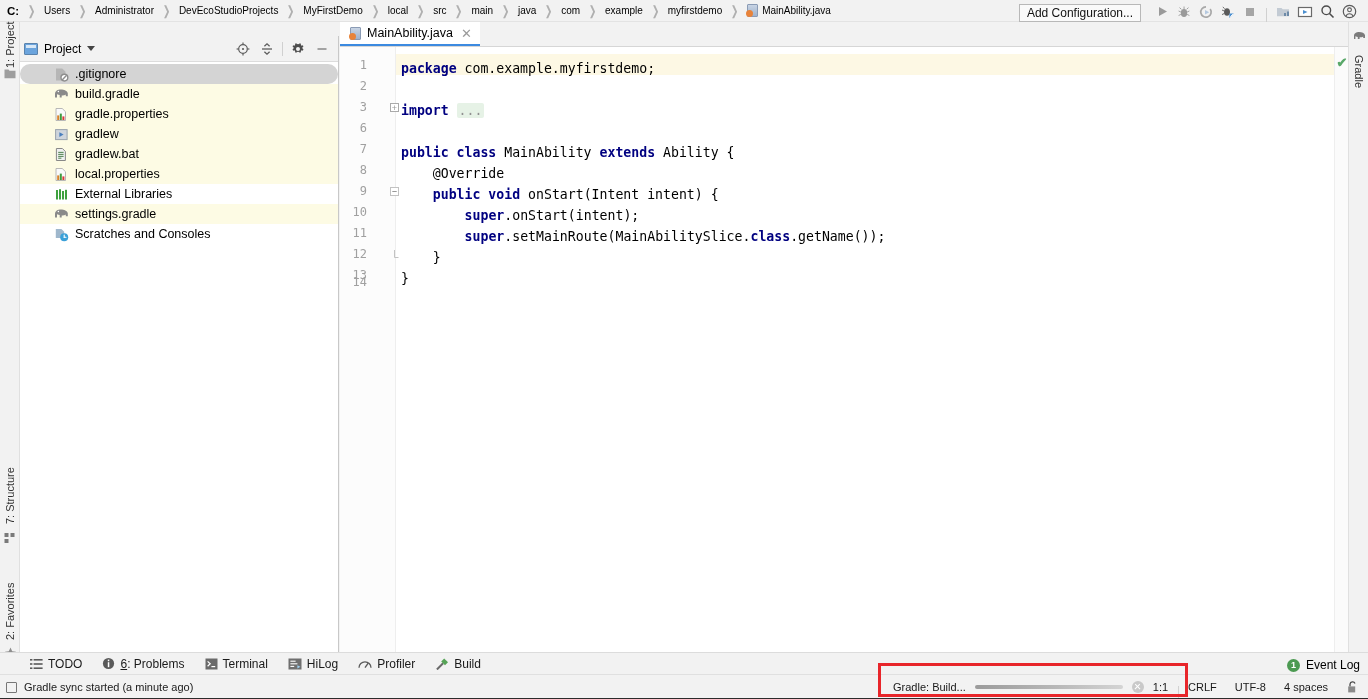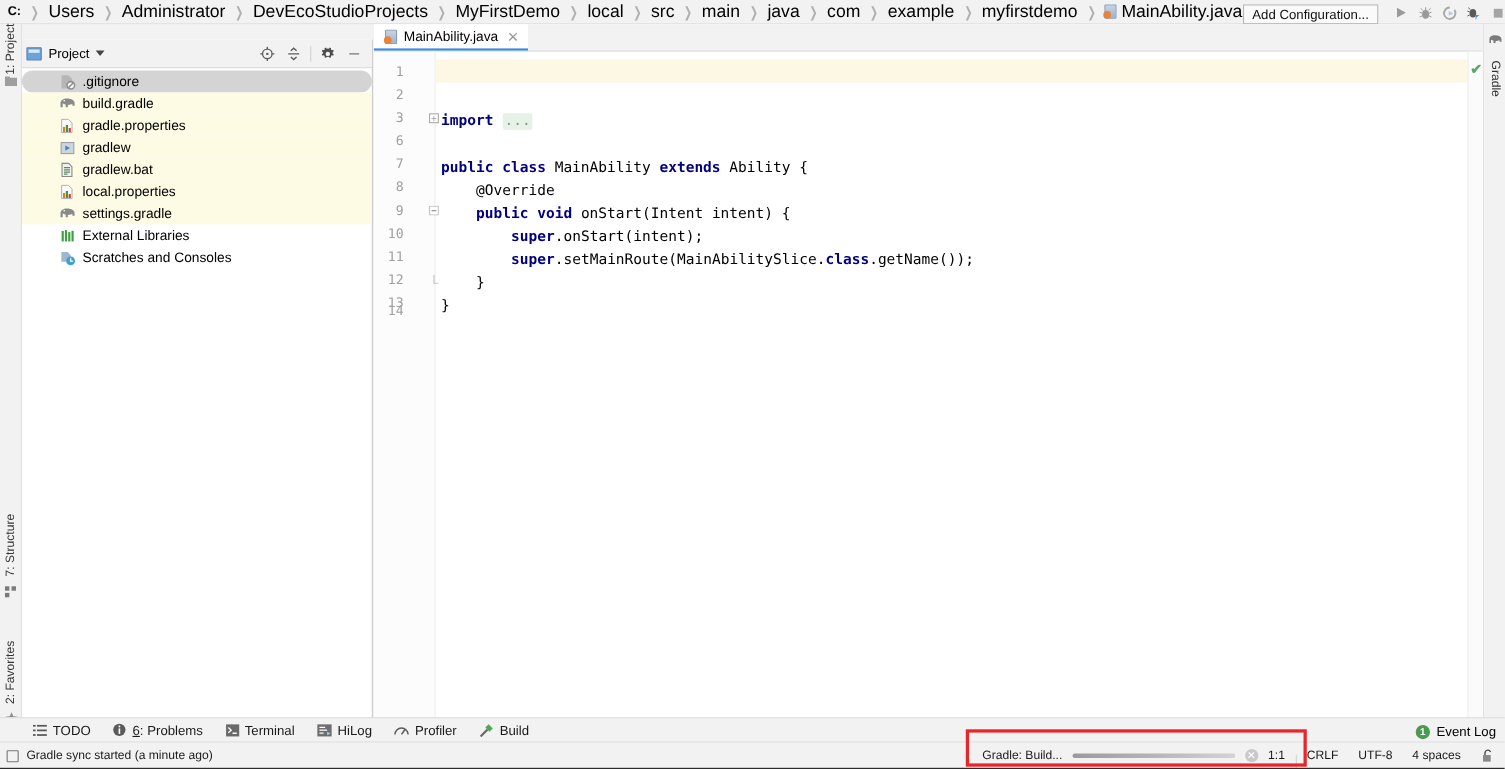--- a/index.html
+++ b/index.html
@@ -15,21 +15,21 @@
   #app { position: relative; width: 1368px; height: 699px; }
 
   
   .topbar {
     position: absolute; left:0; top:0; width:1368px; height:22px;
     background: #f2f2f2;
     display:flex; align-items:center;
     border-bottom: 1px solid #e3e3e3;
   }
   .crumbs { display:flex; align-items:center; padding-left:6px; flex:1; height:22px; }
-  .crumb { font-size:16px; color:#000; white-space:nowrap; padding:0 1px; }
+  .crumb { font-size:10px; color:#000; white-space:nowrap; padding:0 1px; }
   .crumb.drive { font-weight:bold; font-size:11.5px; }
   .crumb.with-icon { display:flex; align-items:center; gap:4px; }
   .sep {
     color:#b0b0b0; font-size:13px; padding:0 6px; user-select:none;
     transform: scaleX(0.7);
   }
   .javaicon {
     width:11px; height:13px; position:relative; display:inline-block;
     background: linear-gradient(180deg,#c8d4e4 0%, #9fb2cc 100%);
     border:1px solid #8a9bb5; border-radius:1px;
@@ -414,37 +414,37 @@
         </div>
         <div class="trow yellowbg">
           <span class="ticon"><svg width="15" height="15" viewBox="0 0 15 15">
               <path d="M2 1.5 h6.2 l3.3 3.2 V13.5 H2 z" fill="#fafafa" stroke="#b0b0b0" stroke-width="0.9"></path>
               <rect x="3.2" y="8.4" width="2" height="4.6" fill="#d9822b"></rect>
               <rect x="5.8" y="6.6" width="2" height="6.4" fill="#3d9b3d"></rect>
               <rect x="8.4" y="9.4" width="2" height="3.6" fill="#d93b3b"></rect>
             </svg></span>
           <span>local.properties</span>
         </div>
-        <div class="trow yellowbg">
-          <span class="ticon"><svg width="15" height="13" viewBox="0 0 15 13">
-              <path d="M1 7 C1 4 3.8 2.6 6.8 2.6 C10.2 2.6 13.2 3.8 13.8 6.3 L13.8 9.2 L11.8 9.2 L11.8 7.4 C10.9 8.1 9.3 8.4 7.7 8.4 L7.7 10.4 L5.7 10.4 L5.7 8.1 C4 7.7 3 7.2 3 7.2 L3 10.4 L1 10.4 Z" fill="#8a8a8a"></path>
-              <circle cx="4.4" cy="4.6" r="0.75" fill="#fff"></circle>
-            </svg></span>
-          <span>settings.gradle</span>
-        </div>
         <div class="trow">
           <span class="ticon"><svg width="15" height="15" viewBox="0 0 15 15">
               <g fill="#3fa23f">
                 <rect x="2" y="3" width="2" height="9.5"></rect>
                 <rect x="5" y="2.2" width="2" height="10.3"></rect>
                 <rect x="8" y="4" width="2" height="8.5"></rect>
                 <rect x="11" y="2.8" width="2" height="9.7"></rect>
               </g>
             </svg></span>
           <span>External Libraries</span>
+        </div>
+        <div class="trow yellowbg">
+          <span class="ticon"><svg width="15" height="13" viewBox="0 0 15 13">
+              <path d="M1 7 C1 4 3.8 2.6 6.8 2.6 C10.2 2.6 13.2 3.8 13.8 6.3 L13.8 9.2 L11.8 9.2 L11.8 7.4 C10.9 8.1 9.3 8.4 7.7 8.4 L7.7 10.4 L5.7 10.4 L5.7 8.1 C4 7.7 3 7.2 3 7.2 L3 10.4 L1 10.4 Z" fill="#8a8a8a"></path>
+              <circle cx="4.4" cy="4.6" r="0.75" fill="#fff"></circle>
+            </svg></span>
+          <span>settings.gradle</span>
         </div>
         <div class="trow">
           <span class="ticon"><svg width="15" height="15" viewBox="0 0 15 15">
               <path d="M1.8 2 h5.6 l2.8 2.8 V11 H1.8 z" fill="#9fb7cc"></path>
               <circle cx="10.2" cy="10.2" r="4" fill="#3aa0d8"></circle>
               <g stroke="#fff" stroke-width="1.1" stroke-linecap="round">
                 <line x1="10.2" y1="8" x2="10.2" y2="10.3"></line>
                 <line x1="10.2" y1="10.3" x2="12" y2="10.3"></line>
               </g>
             </svg></span>
@@ -480,20 +480,21 @@
           <div class="lnum" style="top: 179px;">11</div>
           <div class="lnum" style="top: 200px;">12</div>
           <div class="fold" style="top: 203px;"><svg width="9" height="9" viewBox="0 0 9 9">
               <path d="M4.5 0 V7.5 H8.5" stroke="#c2c2c2" fill="none"></path>
             </svg></div>
           <div class="lnum" style="top: 221px;">13</div>
           <div class="lnum" style="top: 228px;">14</div>
         </div>
       <div class="codelines" id="codelines">
           <div class="hl-row" style="top: 7px;"></div>
+          <div class="cline" style="top: 11px; left: 5px;"><span class="kw">package</span><span class="plain"> com.example.myfirstdemo;</span></div>
           <div class="cline" style="top: 32px; left: 5px;"></div>
           <div class="cline" style="top: 53px; left: 5px;"><span class="kw">import</span><span class="plain"> </span><span class="fold-dots">...</span></div>
           <div class="cline" style="top: 74px; left: 5px;"></div>
           <div class="cline" style="top: 95px; left: 5px;"><span class="kw">public class</span><span class="plain"> MainAbility </span><span class="kw">extends</span><span class="plain"> Ability {</span></div>
           <div class="cline" style="top: 116px; left: 36.8px;"><span class="plain">@Override</span></div>
           <div class="cline" style="top: 137px; left: 36.8px;"><span class="kw">public void</span><span class="plain"> onStart(Intent intent) {</span></div>
           <div class="cline" style="top: 158px; left: 68.6px;"><span class="kw">super</span><span class="plain">.onStart(intent);</span></div>
           <div class="cline" style="top: 179px; left: 68.6px;"><span class="kw">super</span><span class="plain">.setMainRoute(MainAbilitySlice.</span><span class="kw">class</span><span class="plain">.getName());</span></div>
           <div class="cline" style="top: 200px; left: 36.8px;"><span class="plain">}</span></div>
           <div class="cline" style="top: 221px; left: 5px;"><span class="plain">}</span></div>

